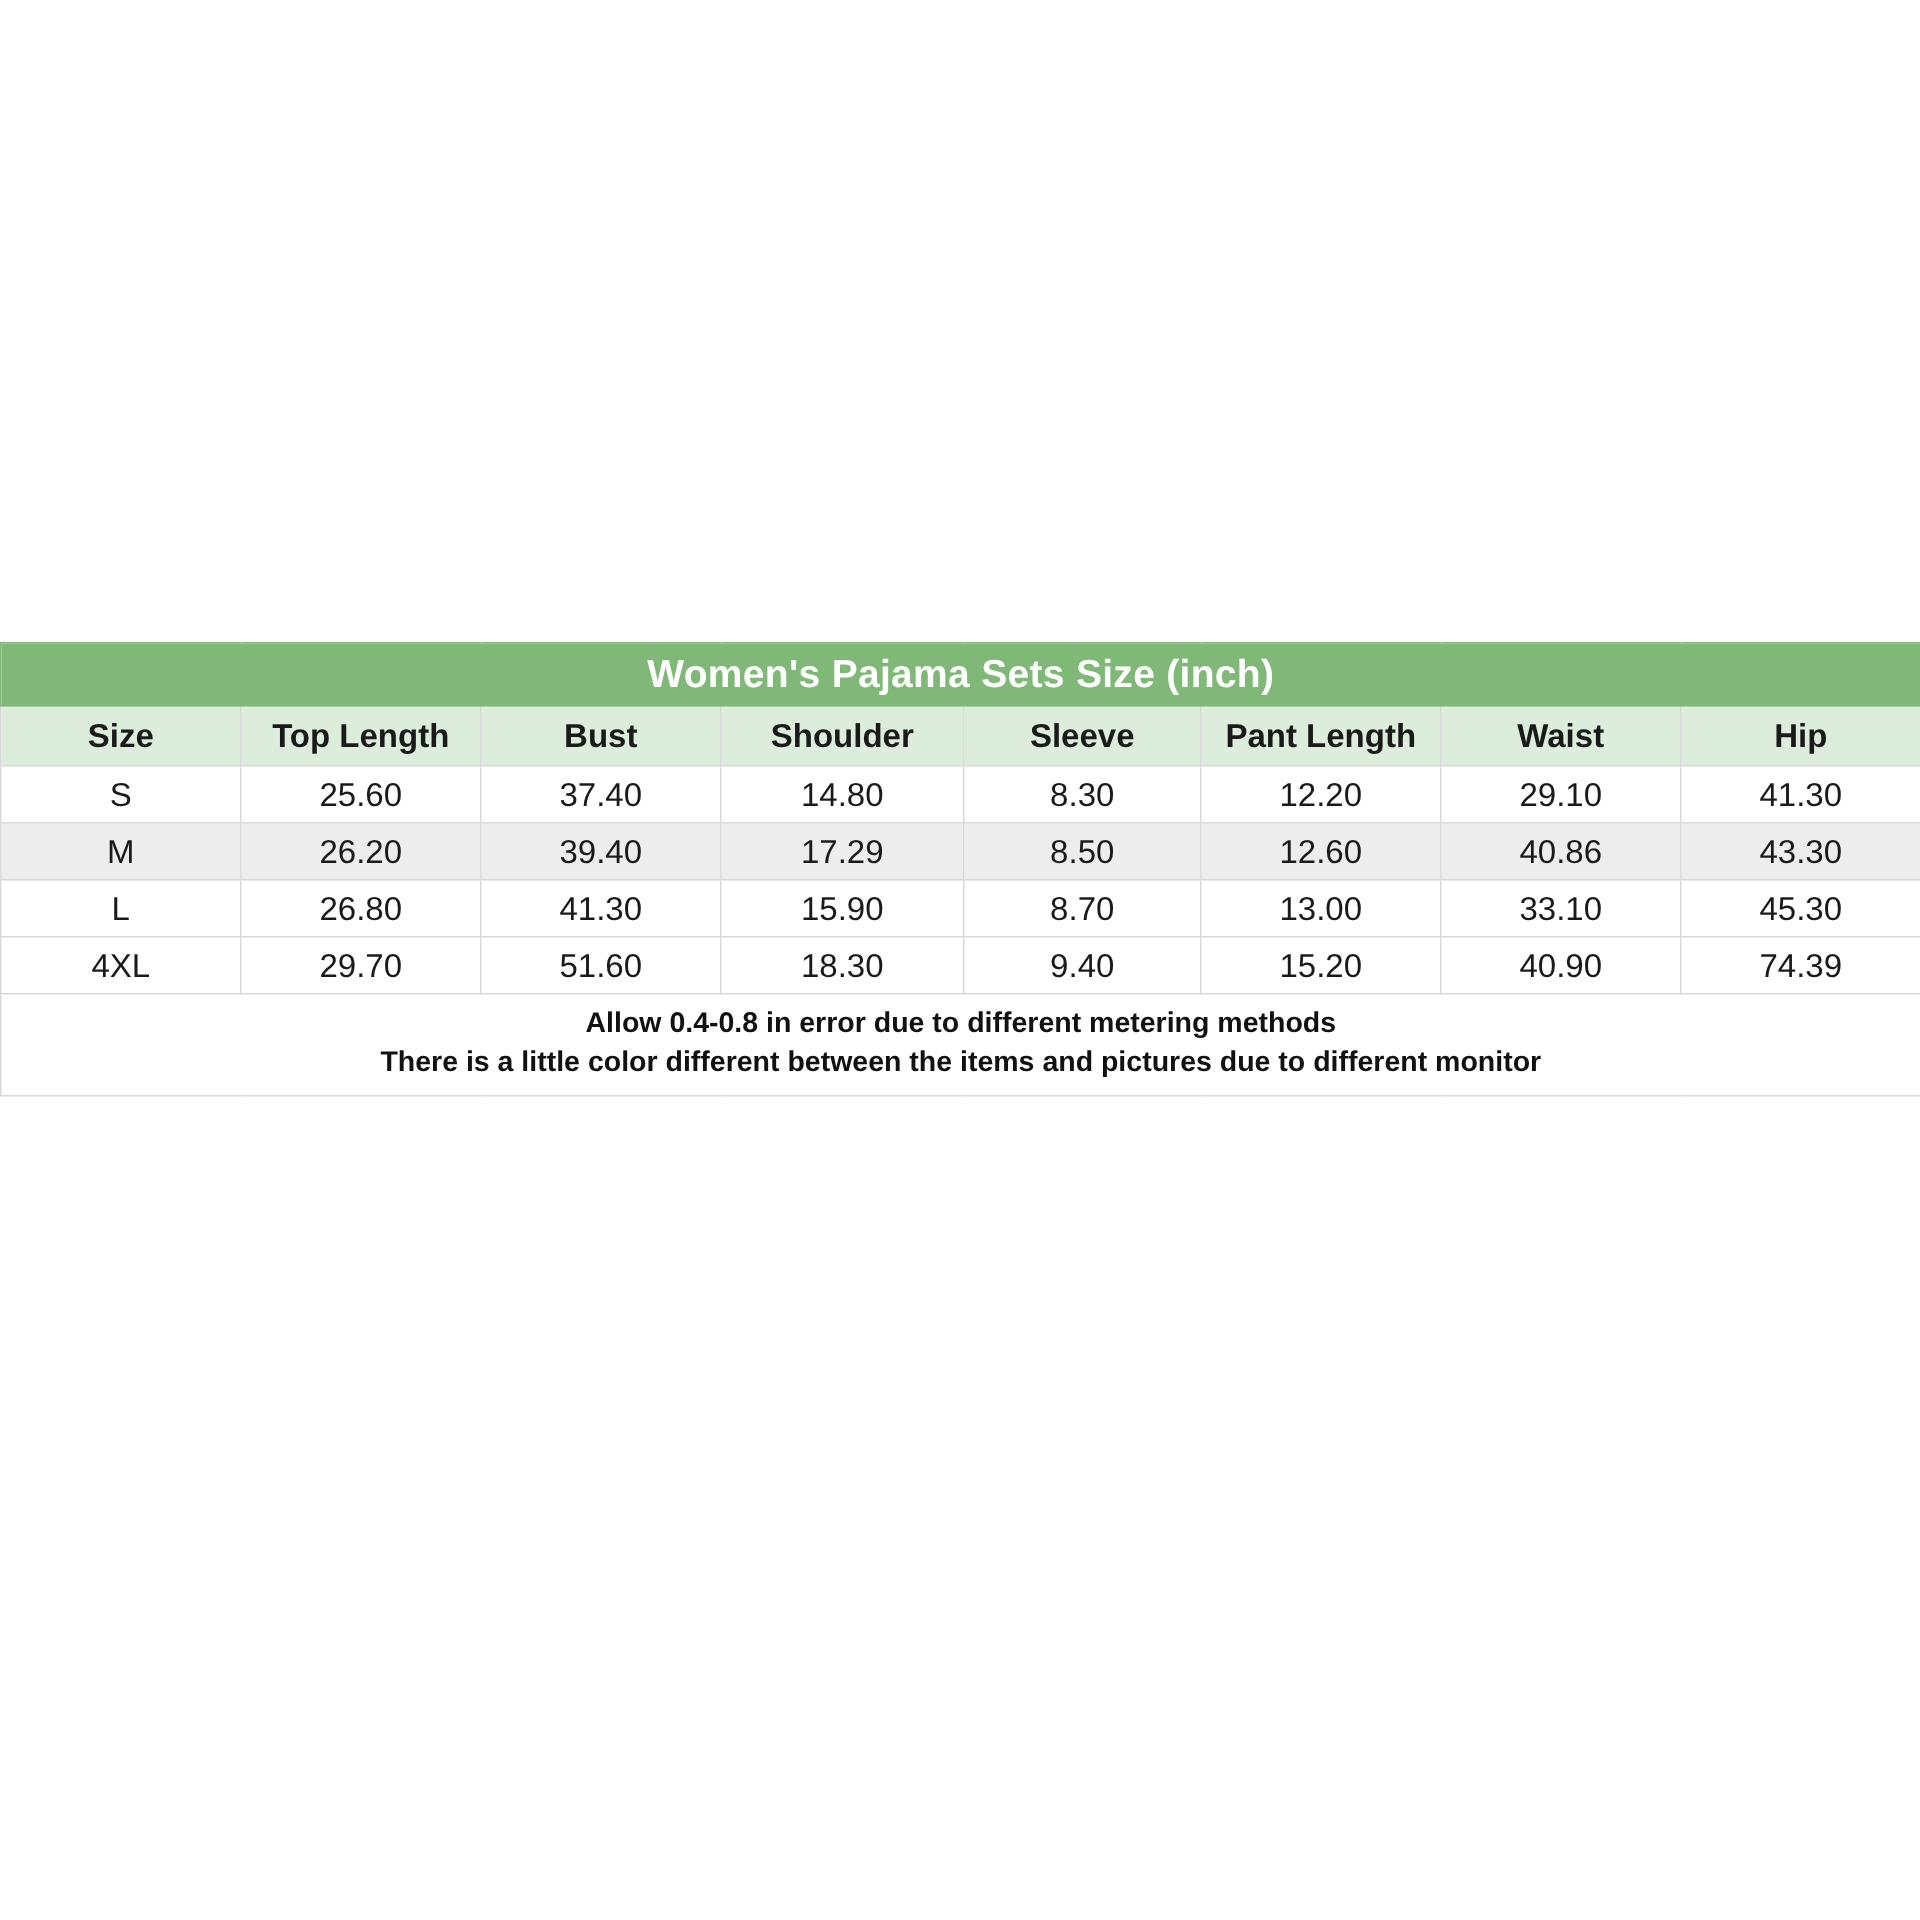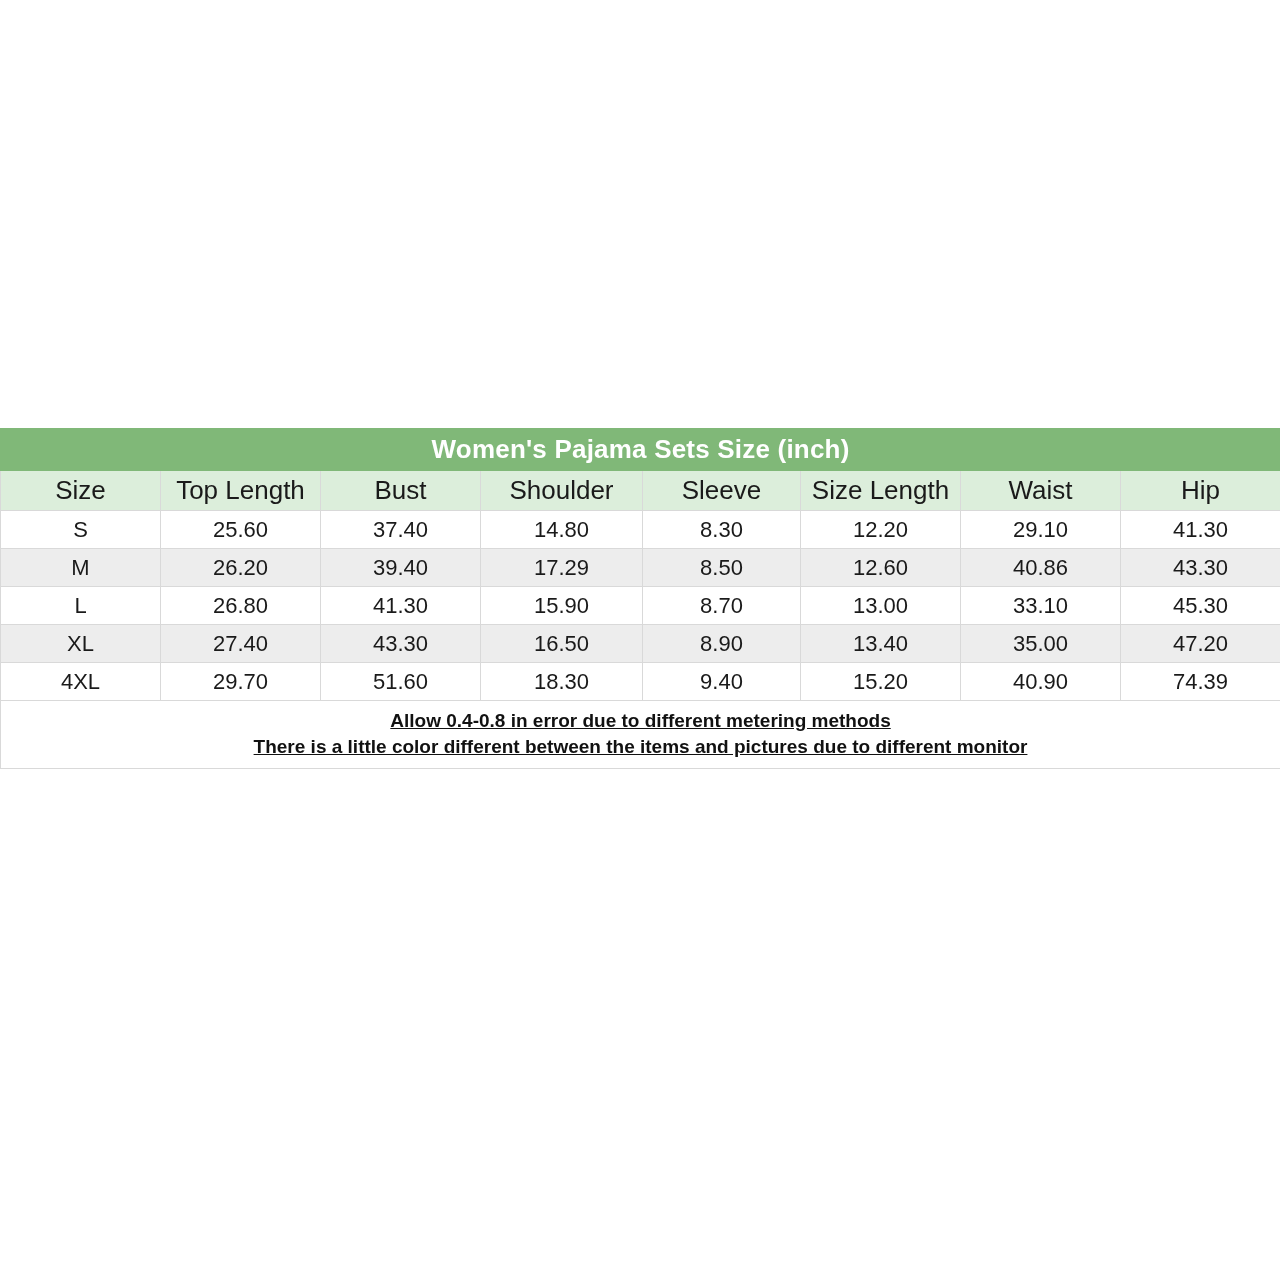--- a/index.html
+++ b/index.html
@@ -40,22 +40,22 @@
     color: #ffffff;
     font-size: 26px;
     font-weight: bold;
     height: 42px;
     border: 1px solid #80b878;
     letter-spacing: 0.2px;
   }
   
   tr.head-row th {
     background: #dceedb;
-    font-size: 26px;
-    font-weight: normal;
+    font-size: 22px;
+    font-weight: bold;
     height: 40px;
     color: #1a1a1a;
   }
   
   tr.body-row td {
     font-size: 22px;
     height: 38px;
     background: #ffffff;
     font-weight: normal;
   }
@@ -77,21 +77,20 @@
     border: 1px solid #d9d9d9;
     border-top: 1px solid #d9d9d9;
     padding: 7px 4px 9px 4px;
   }
   .note-line {
     font-size: 19px;
     font-weight: bold;
     color: #111111;
     text-align: center;
     line-height: 1.35;
-    text-decoration: underline;
   }
 </style>
 </head>
 <body>
 
 <div id="page">
   <div id="chart-wrap">
     <table class="size-chart">
       <colgroup>
         <col class="c0">
@@ -106,21 +105,21 @@
       <thead>
         <tr class="title-row">
           <th colspan="8">Women's Pajama Sets Size (inch)</th>
         </tr>
         <tr class="head-row">
           <th>Size</th>
           <th>Top Length</th>
           <th>Bust</th>
           <th>Shoulder</th>
           <th>Sleeve</th>
-          <th>Size Length</th>
+          <th>Pant Length</th>
           <th>Waist</th>
           <th>Hip</th>
         </tr>
       </thead>
       <tbody>
         <tr class="body-row">
           <td>S</td>
           <td>25.60</td>
           <td>37.40</td>
           <td>14.80</td>
@@ -142,30 +141,20 @@
         <tr class="body-row">
           <td>L</td>
           <td>26.80</td>
           <td>41.30</td>
           <td>15.90</td>
           <td>8.70</td>
           <td>13.00</td>
           <td>33.10</td>
           <td>45.30</td>
         </tr>
-        <tr class="body-row alt">
-          <td>XL</td>
-          <td>27.40</td>
-          <td>43.30</td>
-          <td>16.50</td>
-          <td>8.90</td>
-          <td>13.40</td>
-          <td>35.00</td>
-          <td>47.20</td>
-        </tr>
         <tr class="body-row">
           <td>4XL</td>
           <td>29.70</td>
           <td>51.60</td>
           <td>18.30</td>
           <td>9.40</td>
           <td>15.20</td>
           <td>40.90</td>
           <td>74.39</td>
         </tr>

